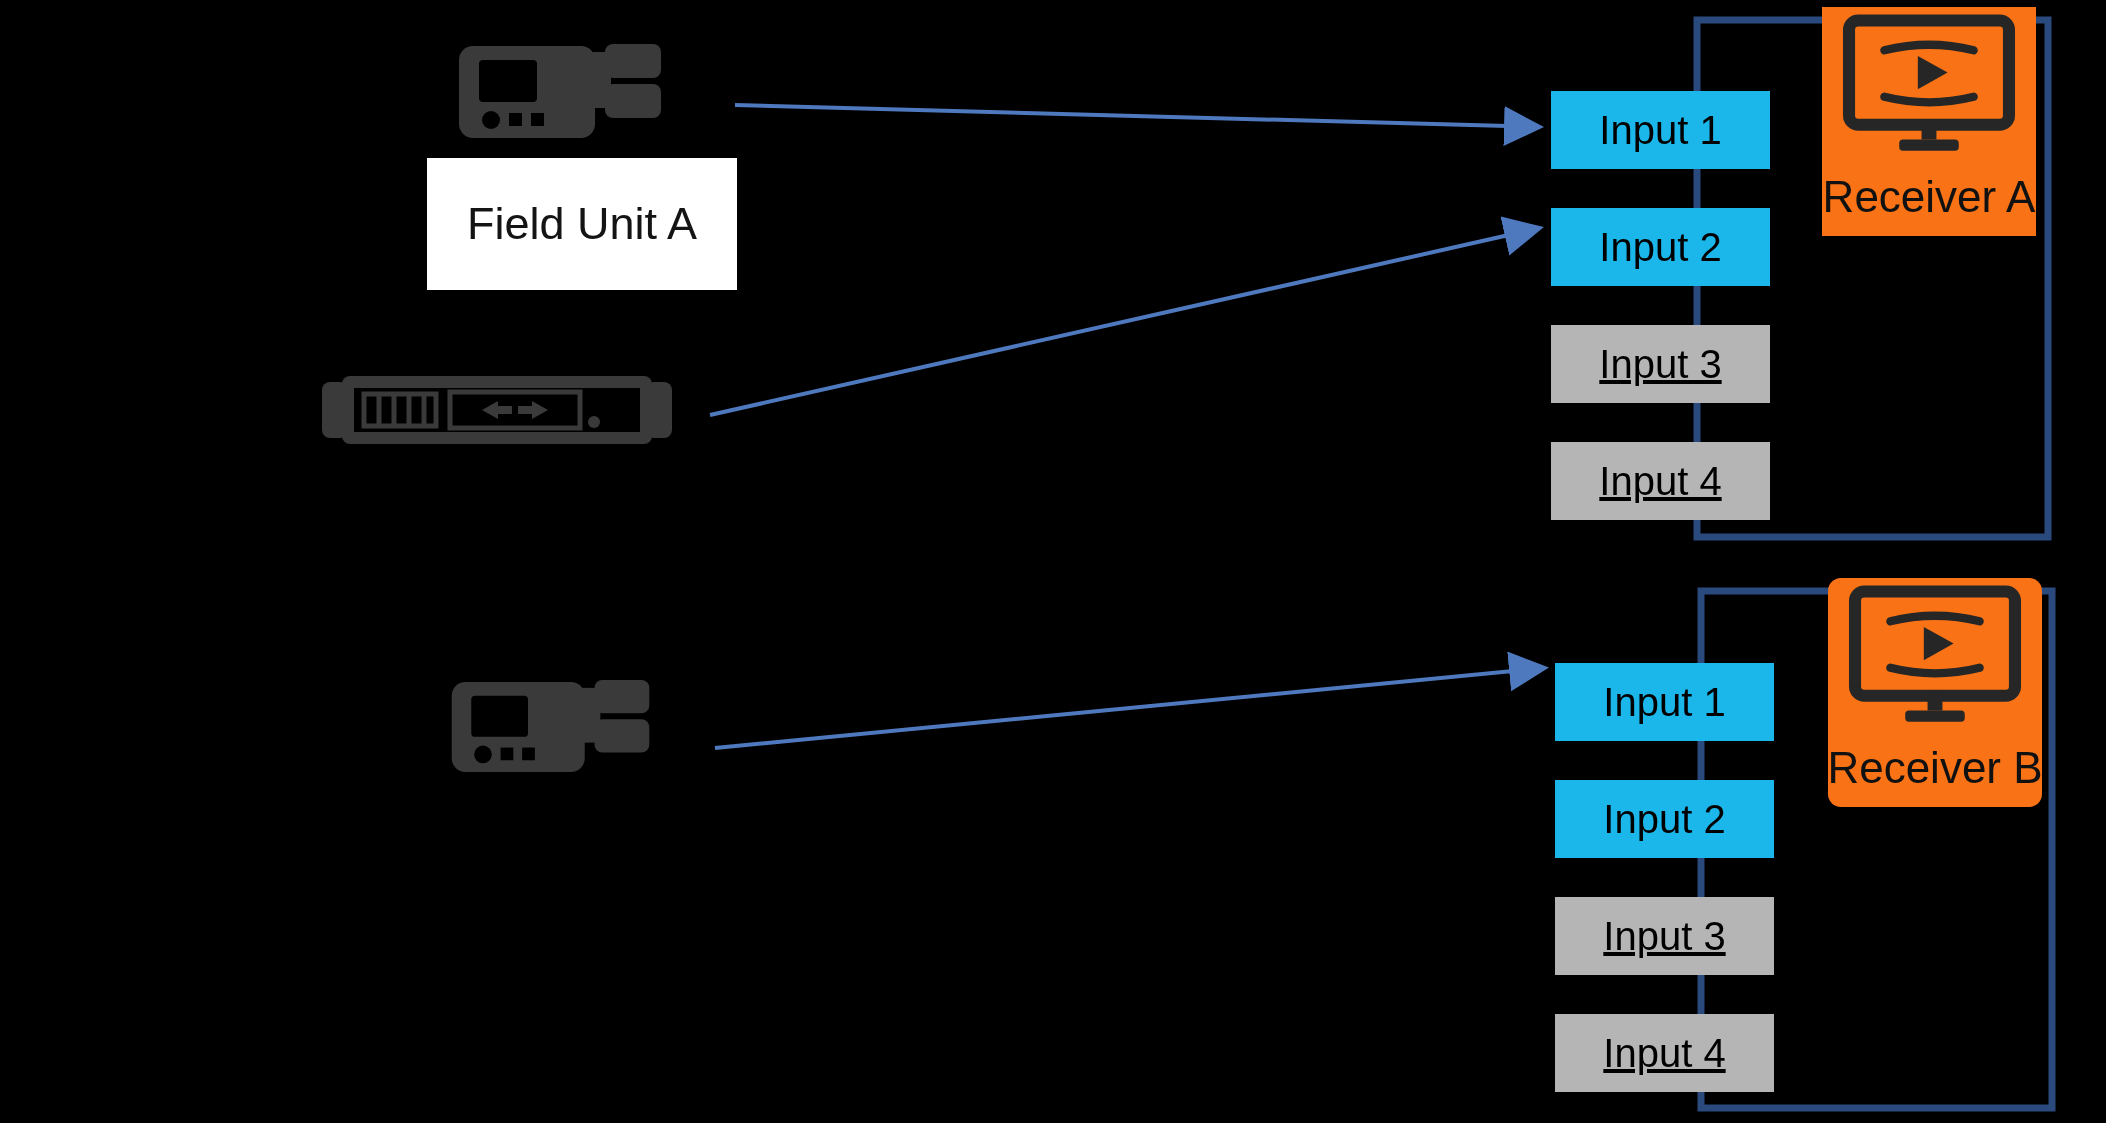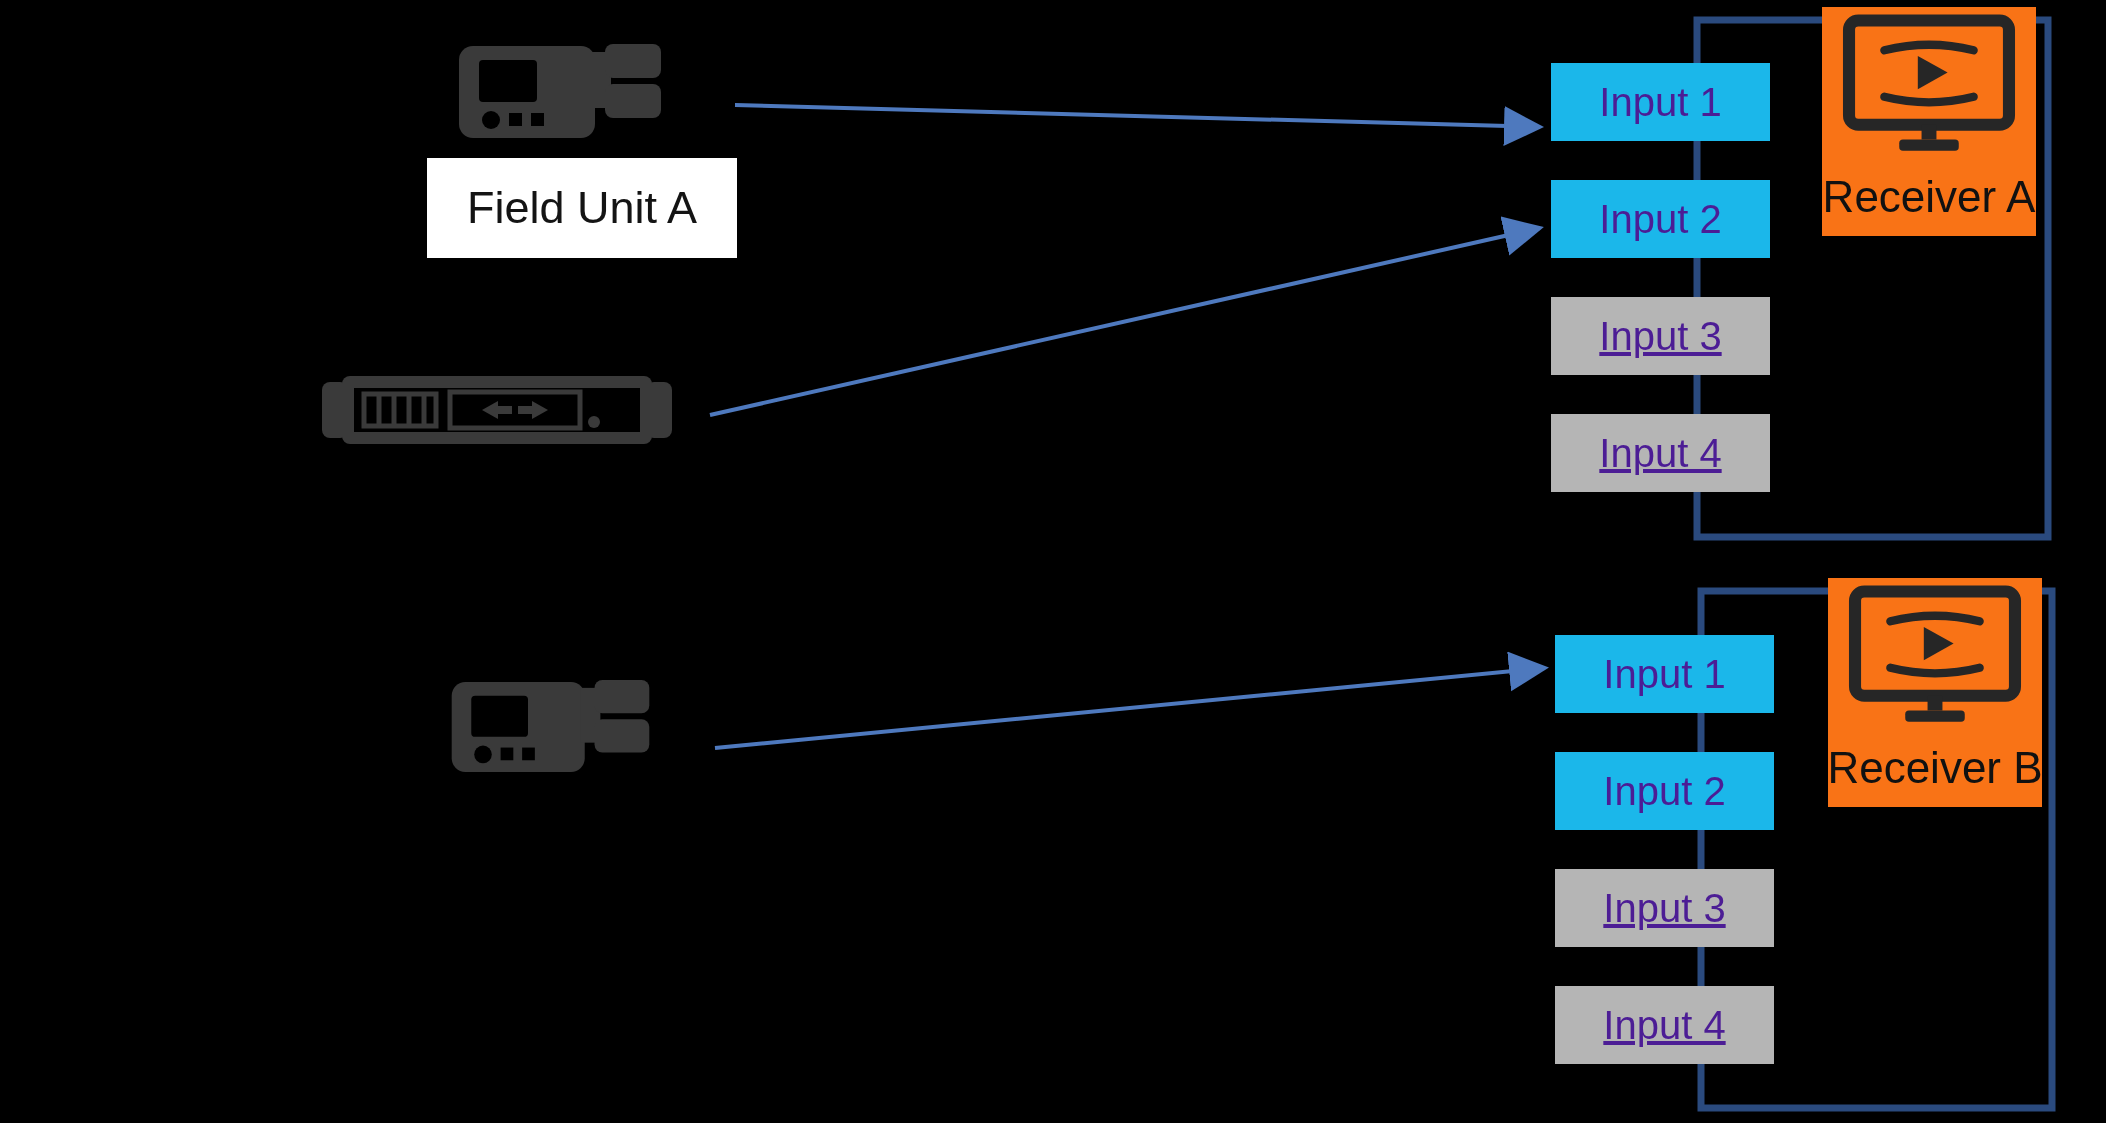--- a/index.html
+++ b/index.html
@@ -31,21 +31,21 @@
     position: absolute; z-index: 2;
     background: #fff;
     display: flex; align-items: center; justify-content: center;
     font-size: 45px; color: #141414;
   }
 
   .input-box {
     position: absolute; z-index: 2;
     width: 219px; height: 78px;
     display: flex; align-items: center; justify-content: center;
-    font-size: 40px; color: #4c1d95;
+    font-size: 40px; color: #000000; margin-top: 28px;
   }
   .input-active   { background: var(--input-active, #1BB7EA); }
   .input-inactive { background: var(--input-inactive, #B5B5B5); text-decoration: underline; }
 
   .receiver-card {
     position: absolute; z-index: 2;
     background: #f97316;
     display: flex; flex-direction: column; align-items: center;
     padding-top: 6px;
   }
@@ -88,21 +88,21 @@
       <rect x="34" y="30" width="58" height="42" rx="4" class="cut"></rect>
       <circle cx="46" cy="90" r="9" class="cut"></circle>
       <rect x="64" y="83" width="13" height="13" class="cut"></rect>
       <rect x="86" y="83" width="13" height="13" class="cut"></rect>
       <rect x="146" y="22" width="20" height="56" class="ink"></rect>
       <rect x="160" y="14" width="56" height="34" rx="8" class="ink"></rect>
       <rect x="160" y="54" width="56" height="34" rx="8" class="ink"></rect>
     </svg>
   </div>
 
-  <div class="label-box" style="left:427px; top:158px; width:310px; height:100px;">Field Unit A</div>
+  <div class="label-box" style="left:427px; top:158px; width:310px; height:132px;">Field Unit A</div>
 
   <div class="device" style="left:322px; top:372px;">
     <svg viewBox="0 0 350 76" width="350" height="76">
       <rect x="0" y="10" width="26" height="56" rx="8" class="ink"></rect>
       <rect x="324" y="10" width="26" height="56" rx="8" class="ink"></rect>
       <rect x="20" y="4" width="310" height="68" rx="8" class="ink"></rect>
       <rect x="32" y="16" width="286" height="44" class="cut"></rect>
       <g class="ink-stroke">
         <rect x="42" y="22" width="72" height="32"></rect>
         <line x1="57" y1="22" x2="57" y2="54"></line>
@@ -152,21 +152,21 @@
     </span>
     <div class="receiver-name">Receiver A</div>
   </div>
 
 
   <div class="input-box input-active" style="left:1555px; top:635px;">Input 1</div>
   <div class="input-box input-active" style="left:1555px; top:752px;">Input 2</div>
   <div class="input-box input-inactive" style="left:1555px; top:869px;">Input 3</div>
   <div class="input-box input-inactive" style="left:1555px; top:986px;">Input 4</div>
 
-  <div class="receiver-card" style="left:1828px; top:578px; width:214px;">
+  <div class="receiver-card" style="left:1828px; top:578px; width:214px;border-radius:13px;">
     <span>
       <svg viewBox="0 0 200 160" width="186" height="149">
         <rect x="14" y="8" width="172" height="112" rx="10" class="mon-stroke" stroke-width="13"></rect>
         <path d="M52 40 Q100 28 148 40" class="mon-stroke" stroke-width="9" stroke-linecap="round"></path>
         <path d="M52 90 Q100 102 148 90" class="mon-stroke" stroke-width="9" stroke-linecap="round"></path>
         <path d="M88 46 L120 64 L88 82 Z" class="mon-fill"></path>
         <rect x="92" y="120" width="16" height="16" class="mon-fill"></rect>
         <rect x="68" y="136" width="64" height="12" rx="4" class="mon-fill"></rect>
       </svg>
     </span>

